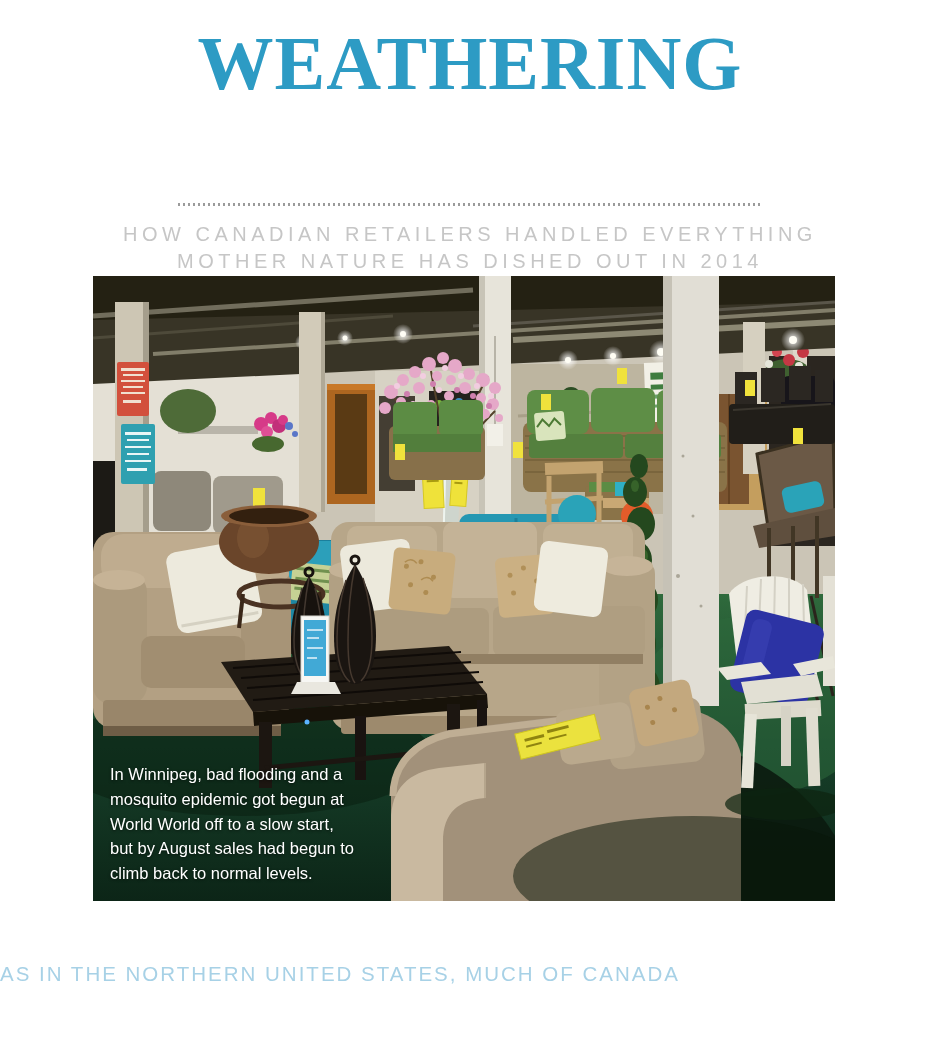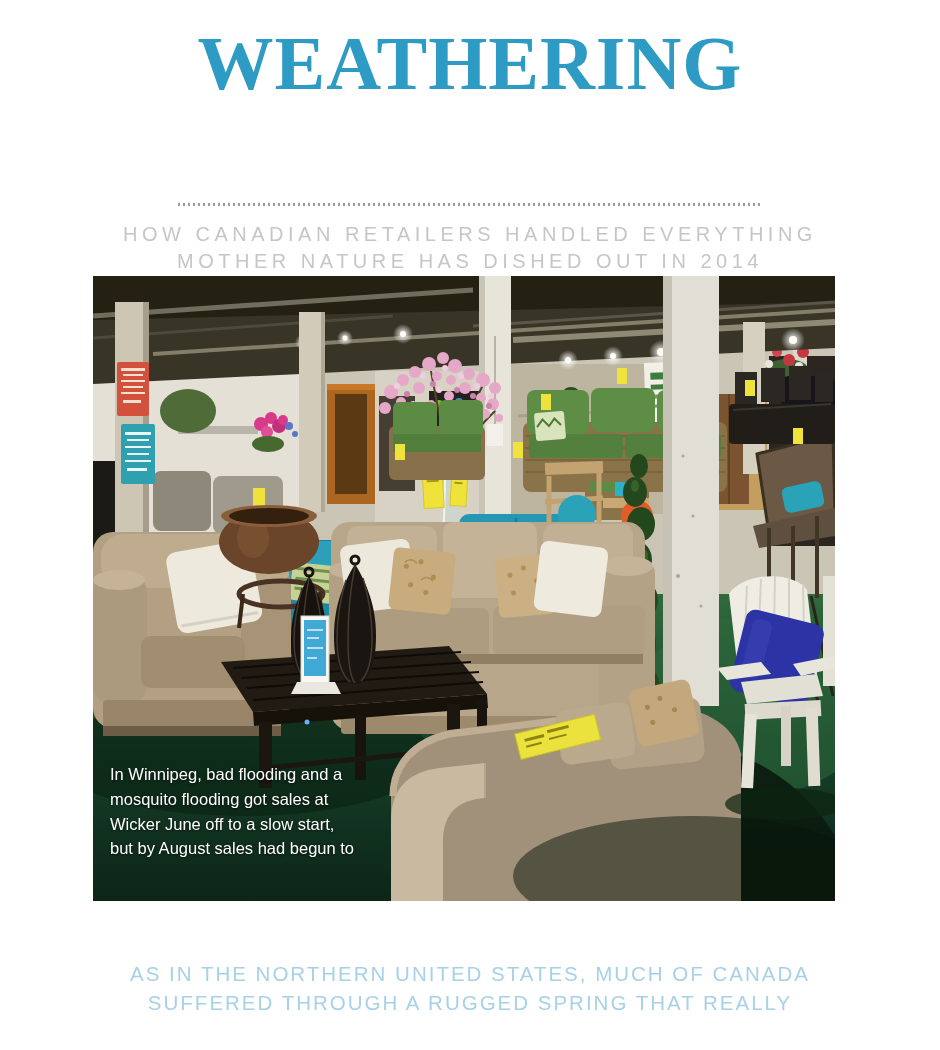--- a/index.html
+++ b/index.html
@@ -9,21 +9,21 @@
             font-family:"Liberation Serif",serif;font-weight:700;color:#2d9bc4;
             font-size:76px;line-height:87px;letter-spacing:1px;}
   .dotted-rule{position:absolute;top:203px;left:178px;width:584px;height:3px;
                background-image:repeating-linear-gradient(90deg,#9b9b9b 0 2px,transparent 2px 5px);}
   .kicker{position:absolute;top:221px;left:0;width:940px;text-align:center;
           color:#c6c6c6;font-size:20px;letter-spacing:4.5px;line-height:27px;}
   .photo{position:absolute;left:93px;top:276px;width:742px;height:625px;overflow:hidden;}
   .photo svg{position:absolute;left:0;top:0;display:block;}
   .caption{position:absolute;left:17px;top:486px;color:#ffffff;font-size:16.5px;
            line-height:24.8px;text-shadow:0 1px 3px rgba(0,0,0,.55);}
-  .pullquote{position:absolute;top:960px;left:0;width:940px;text-align:center;
+  .pullquote{position:absolute;top:960px;left:0;width:940px;text-align:left;
              color:#a7d1e6;font-size:20.5px;letter-spacing:2px;line-height:28.5px;}
 </style>
 </head>
 <body>
 
 <div class="page">
 
   <div class="headline">
     <div>WEATHERING</div>
   </div>
@@ -548,24 +548,24 @@
         <polygon points="648,406 724,398 730,420 654,428" fill="#e2e0d4"></polygon>
         <rect x="652" y="426" width="76" height="16" fill="#dddacc" transform="rotate(-3 690 434)"></rect>
         <rect x="650" y="438" width="12" height="74" fill="#e6e4d8" transform="rotate(3 656 475)"></rect>
         <rect x="714" y="432" width="12" height="78" fill="#e0ddd0" transform="rotate(-2 720 471)"></rect>
         <rect x="688" y="430" width="10" height="60" fill="#d6d3c6"></rect>
       </g>
     </svg>
 
     <div class="caption">
       <div>In Winnipeg, bad flooding and a</div>
-      <div>mosquito flooding got sales at</div>
-      <div>Wicker June off to a slow start,</div>
+      <div>mosquito epidemic got begun at</div>
+      <div>World World off to a slow start,</div>
       <div>but by August sales had begun to</div>
+      <div>climb back to normal levels.</div>
     </div>
   </div>
 
   <div class="pullquote">
     <div>AS IN THE NORTHERN UNITED STATES, MUCH OF CANADA</div>
-    <div>SUFFERED THROUGH A RUGGED SPRING THAT REALLY</div>
   </div>
 
 </div>
 
 </body></html>

